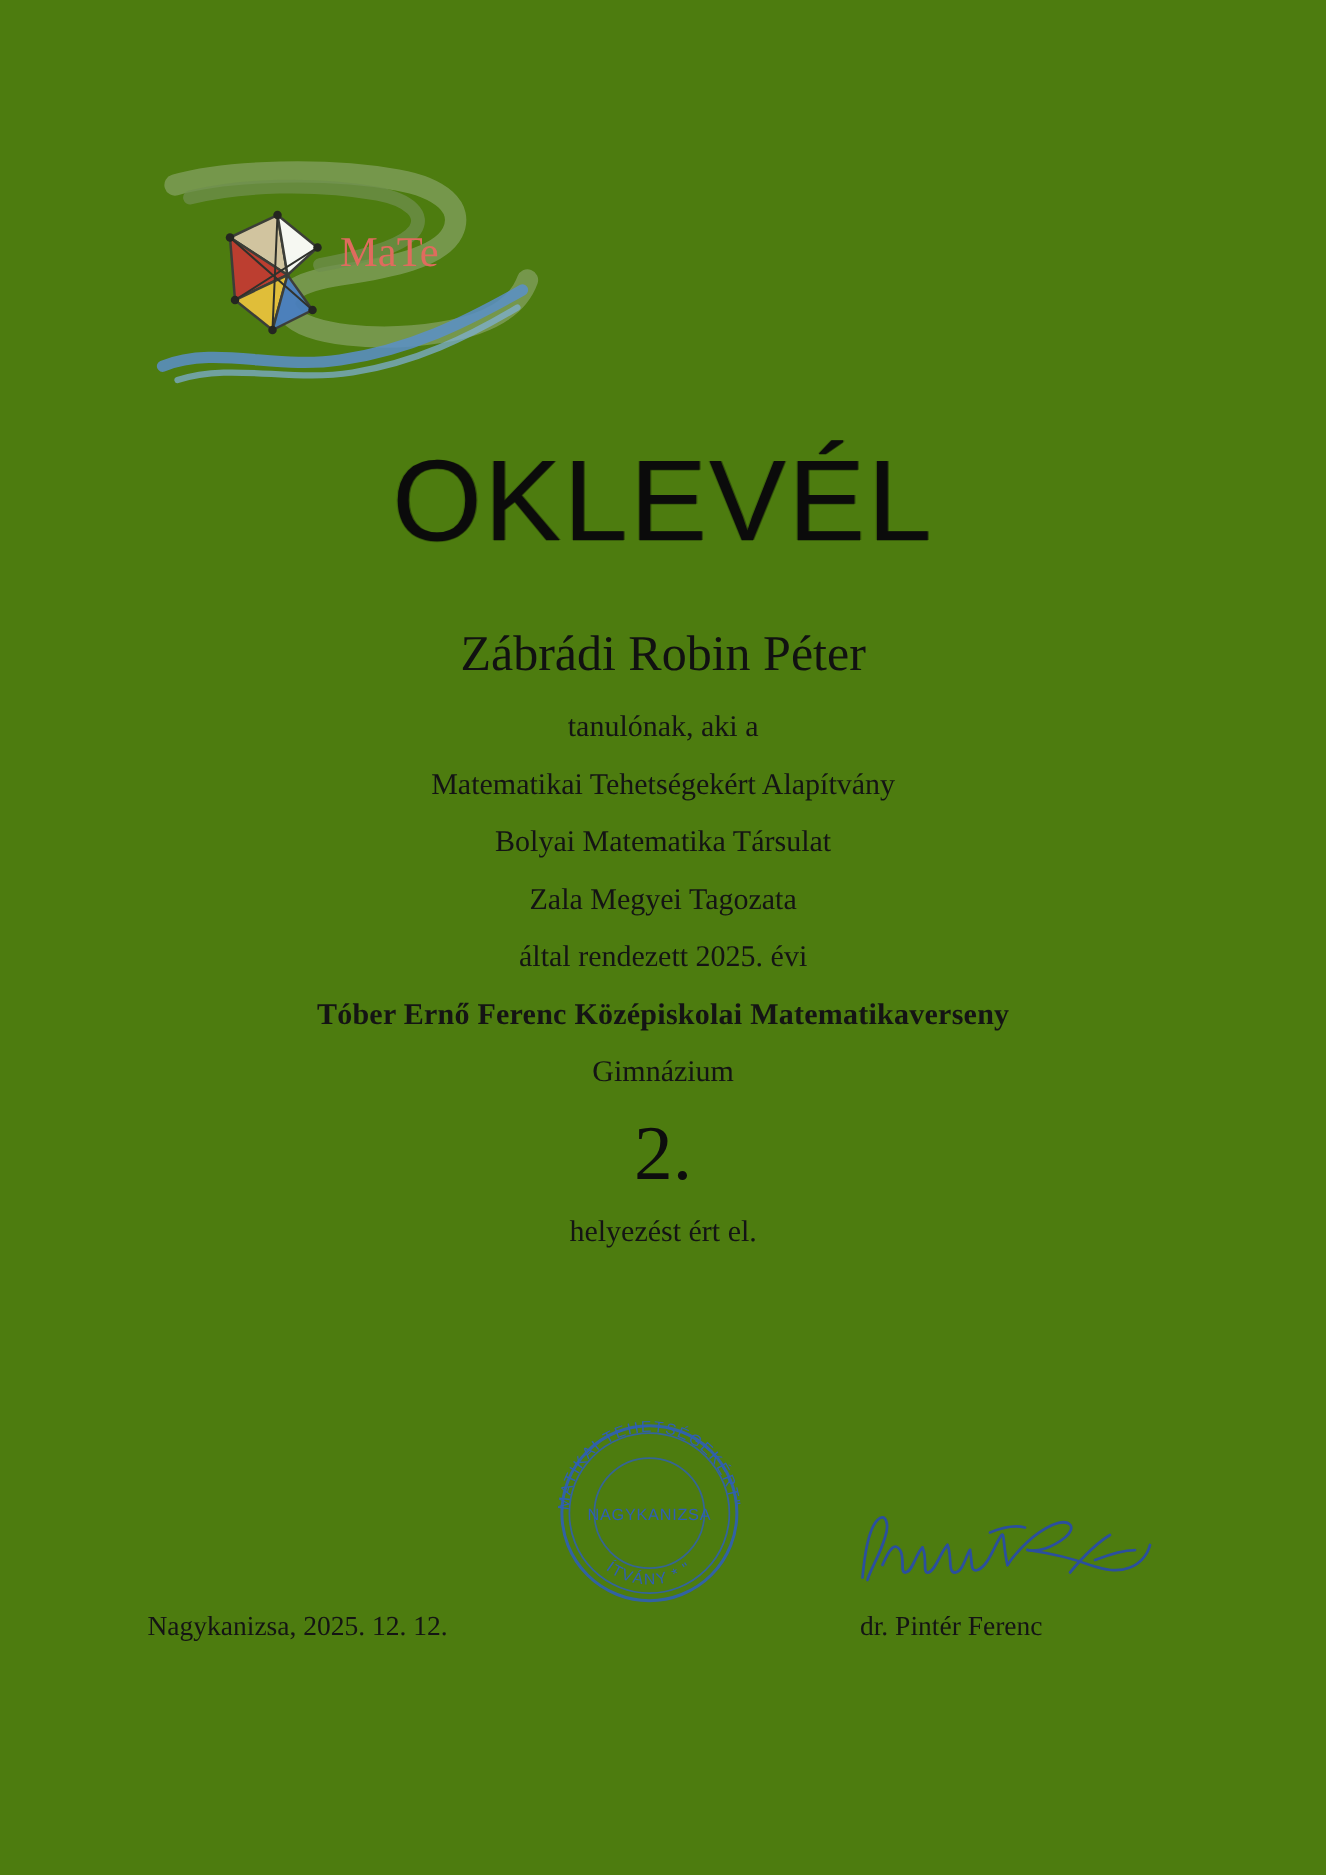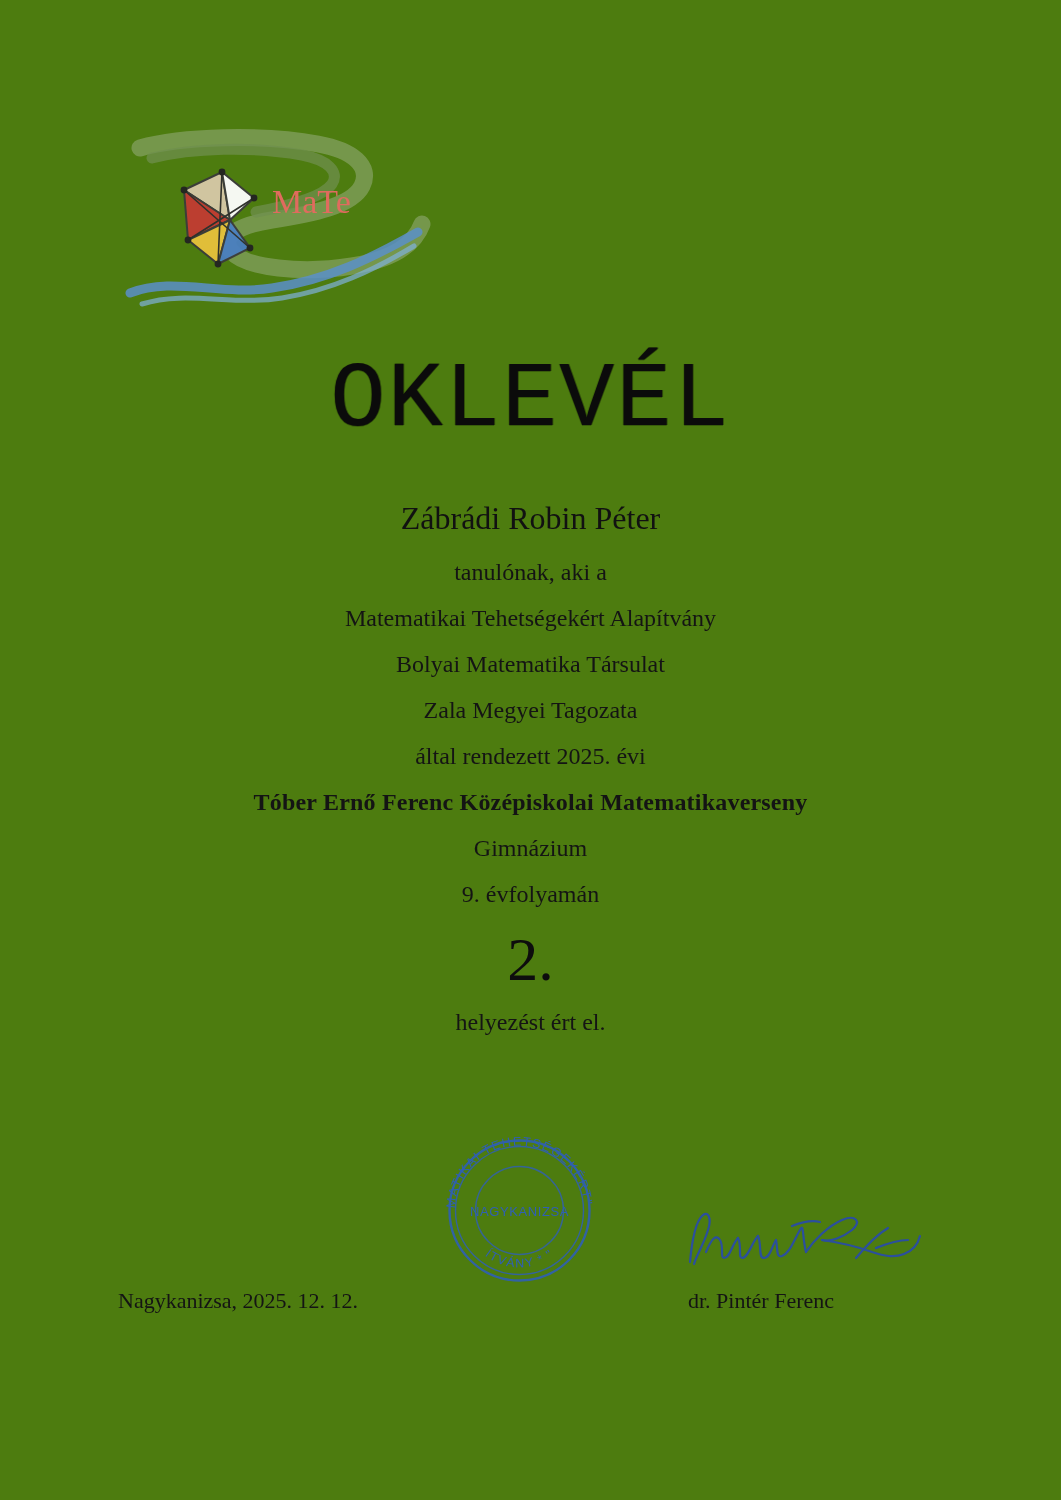--- a/index.html
+++ b/index.html
@@ -32,42 +32,42 @@
   }
   .logo svg { display: block; }
 
   
   .title {
     position: absolute;
     left: 0;
     right: 0;
     top: 355px;
     text-align: center;
-    font-family: Liberation Mono, monospace;
+    font-family: Liberation Sans, sans-serif;
     font-size: 92px;
     letter-spacing: 2px;
     font-weight: 400;
     color: #0b0b0b;
     line-height: 1;
     text-shadow:
       1px 0 0 rgba(0,0,0,0.35),
       -1px 0 0 rgba(0,0,0,0.15),
       0 1px 0 rgba(0,0,0,0.25);
   }
 
   
   .body-block {
     position: absolute;
     left: 0;
     right: 0;
     top: 498px;
     text-align: center;
   }
   .recipient {
-    font-size: 32px;
+    font-size: 40px;
     line-height: 1.25;
     margin-bottom: 22px;
     color: #111;
   }
   .line {
     font-size: 24px;
     line-height: 1.0;
     margin: 15px 0 22px 0;
     color: #141414;
   }
@@ -166,21 +166,20 @@
   <div class="body-block">
     <div class="recipient">Zábrádi Robin Péter</div>
 
     <div class="line">tanulónak, aki a</div>
     <div class="line">Matematikai Tehetségekért Alapítvány</div>
     <div class="line">Bolyai Matematika Társulat</div>
     <div class="line">Zala Megyei Tagozata</div>
     <div class="line">által rendezett 2025. évi</div>
     <div class="line bold">Tóber Ernő Ferenc Középiskolai Matematikaverseny</div>
     <div class="line">Gimnázium</div>
-    <div class="line">9. évfolyamán</div>
 
     <div class="place-number">2.</div>
     <div class="line final">helyezést ért el.</div>
   </div>
 
   <div class="stamp">
     <svg width="165" height="165" viewBox="0 0 165 165" xmlns="http://www.w3.org/2000/svg">
       <defs>
         <path id="arcTop" d="M 18,82 A 64,64 0 0 1 147,82"></path>
         <path id="arcBottom" d="M 25,82 A 57,57 0 0 0 140,82"></path>

